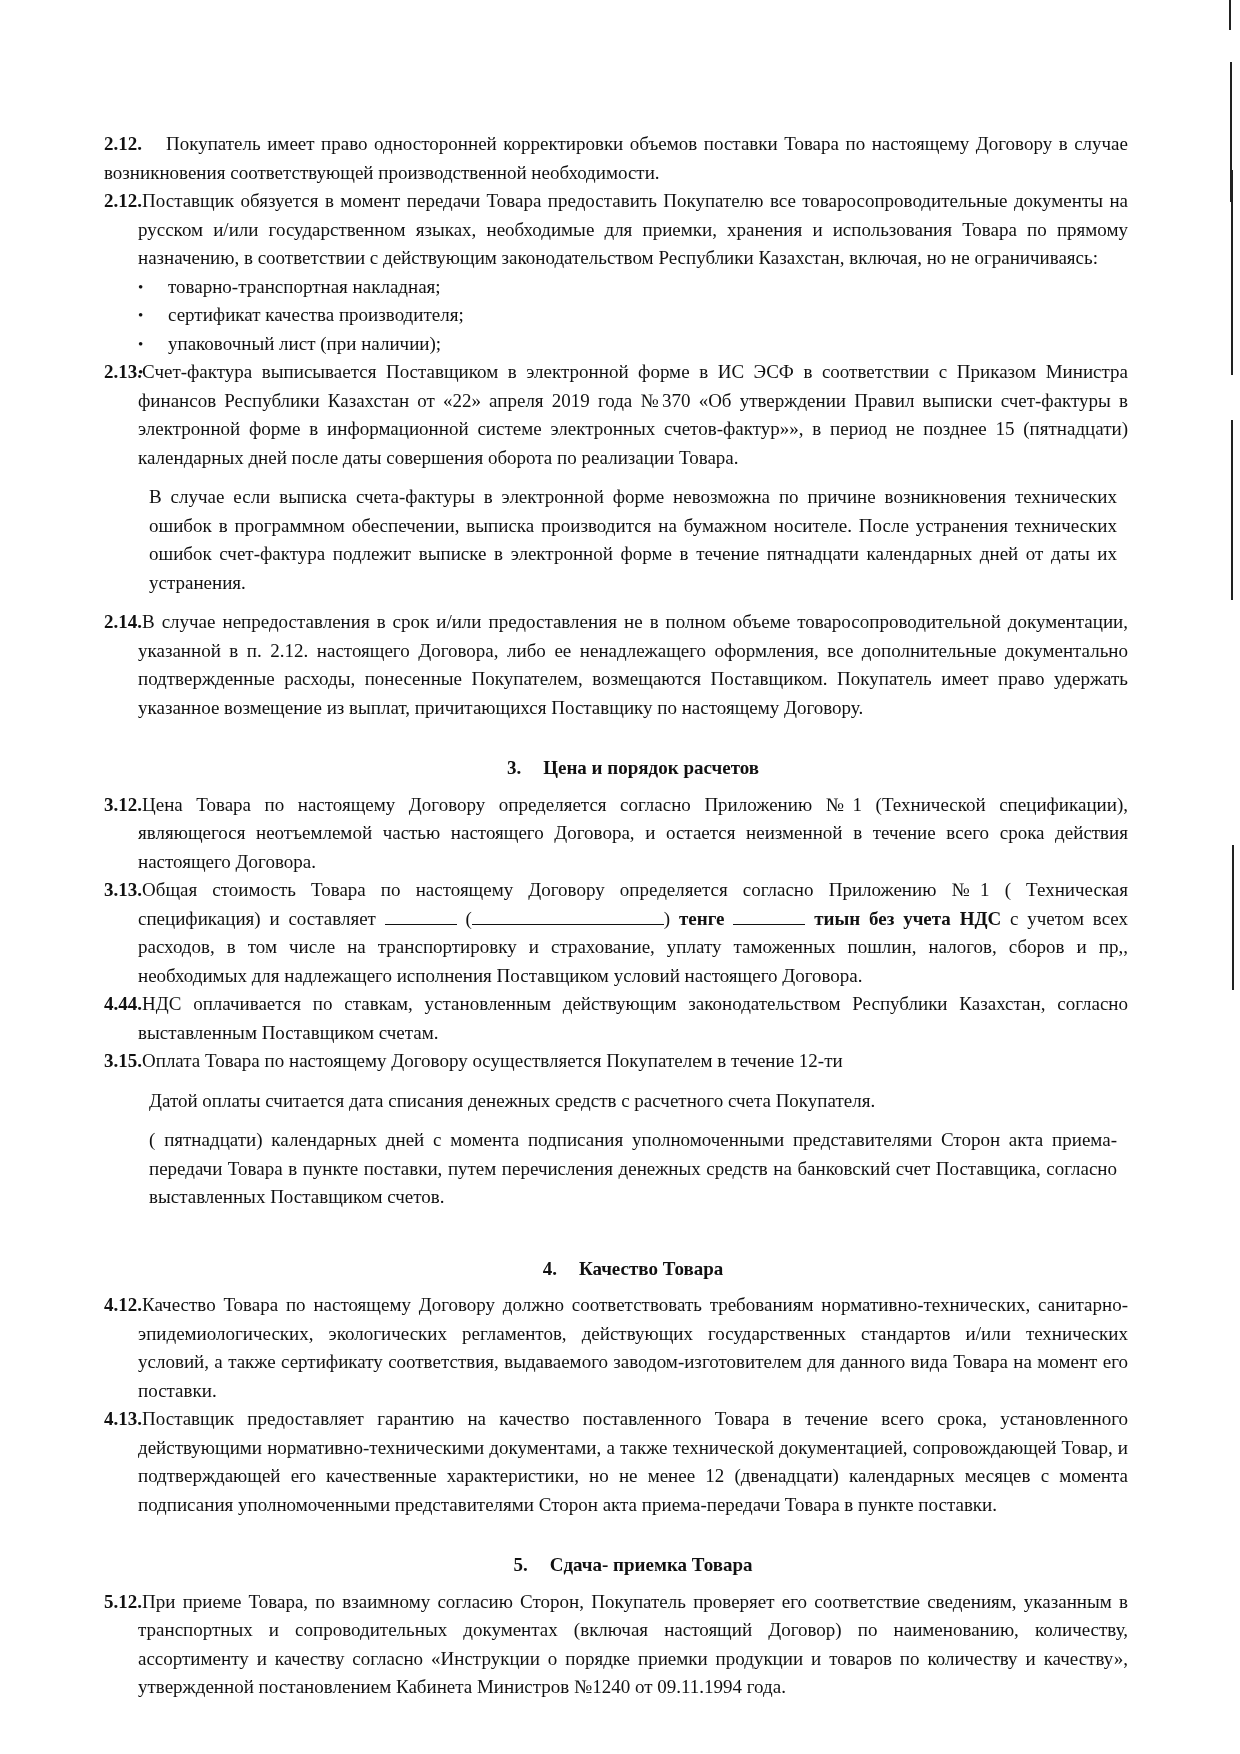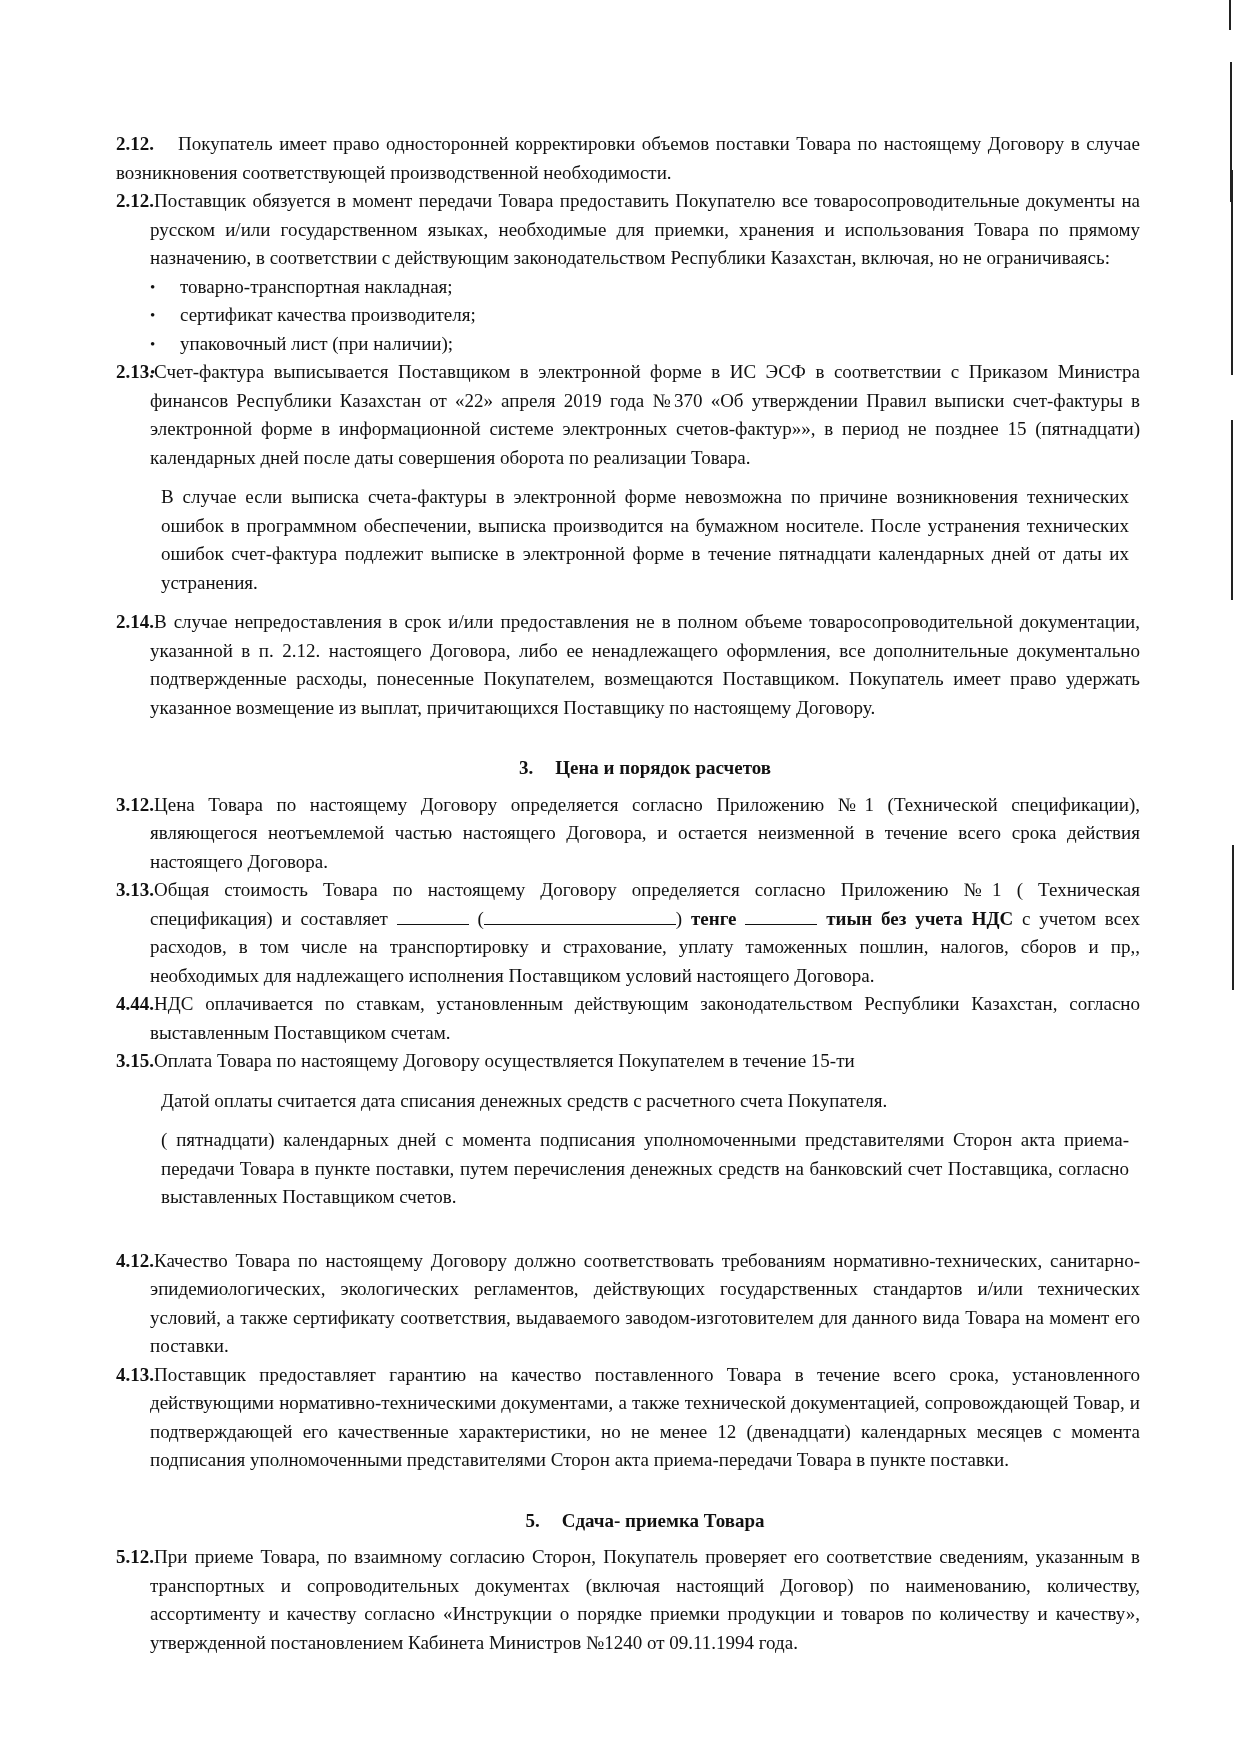--- a/index.html
+++ b/index.html
@@ -10,21 +10,21 @@
     body {
       width: 1240px;
       height: 1754px;
       position: relative;
       overflow: hidden;
       font-family: "Liberation Serif", "DejaVu Serif", serif;
       color: #111111;
     }
     .page {
       position: absolute;
-      left: 116px;
+      left: 104px;
       top: 130px;
       width: 1024px;
       font-size: 19px;
       line-height: 28.5px;
     }
     .para {
       margin: 0;
       text-align: justify;
       text-indent: -34px;
       padding-left: 34px;
@@ -130,26 +130,29 @@
     <span class="blank s"></span>
     <span class="bold">тиын без учета НДС</span>
     <span>с учетом всех расходов, в том числе на транспортировку и страхование, уплату таможенных пошлин, налогов, сборов и пр,, необходимых для надлежащего исполнения Поставщиком условий настоящего Договора.</span>
   </p>
 
   <p class="para">
     <span class="num">4.44.</span><span>НДС оплачивается по ставкам, установленным действующим законодательством Республики Казахстан, согласно выставленным Поставщиком счетам.</span>
   </p>
 
   <p class="para">
-    <span class="num">3.15.</span><span>Оплата Товара по настоящему Договору осуществляется Покупателем в течение 15-ти</span>
+    <span class="num">3.15.</span><span>Оплата Товара по настоящему Договору осуществляется Покупателем в течение 12-ти</span>
   </p>
   <p class="sub" style="padding-left:34px;">Датой оплаты считается дата списания денежных средств с расчетного счета Покупателя.</p>
   <p class="sub">( пятнадцати) календарных дней с момента подписания уполномоченными представителями Сторон акта приема-передачи Товара в пункте поставки, путем перечисления денежных средств на банковский счет Поставщика, согласно выставленных Поставщиком счетов.</p>
 
   <div class="gap-lg"></div>
+  <p class="heading">
+    <span class="hnum">4.</span><span>Качество Товара</span>
+  </p>
 
   <p class="para">
     <span class="num">4.12.</span><span>Качество Товара по настоящему Договору должно соответствовать требованиям нормативно-технических, санитарно-эпидемиологических, экологических регламентов, действующих государственных стандартов и/или технических условий, а также сертификату соответствия, выдаваемого заводом-изготовителем для данного вида Товара на момент его поставки.</span>
   </p>
 
   <p class="para">
     <span class="num">4.13.</span><span>Поставщик предоставляет гарантию на качество поставленного Товара в течение всего срока, установленного действующими нормативно-техническими документами, а также технической документацией, сопровождающей Товар, и подтверждающей его качественные характеристики, но не менее 12 (двенадцати) календарных месяцев с момента подписания уполномоченными представителями Сторон акта приема-передачи Товара в пункте поставки.</span>
   </p>
 
   <div class="gap-lg"></div>

